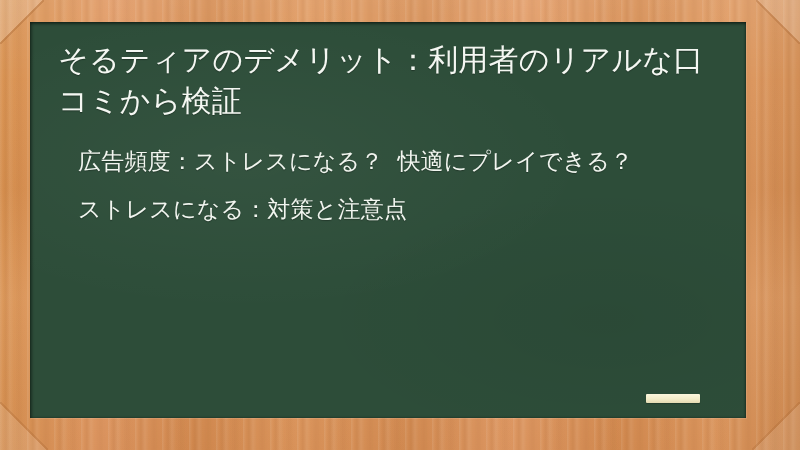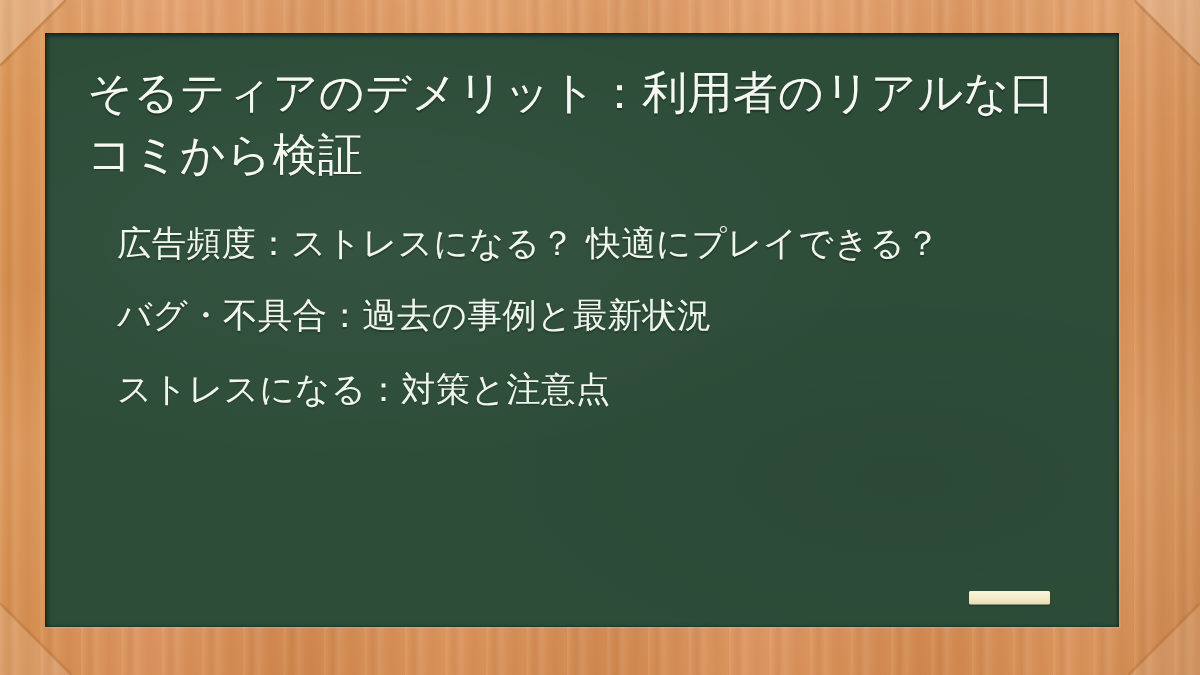--- a/index.html
+++ b/index.html
@@ -33,20 +33,21 @@
       linear-gradient(180deg,
         rgba(255,255,255,0.10) 0%,
         rgba(255,255,255,0.02) 18%,
         rgba(140,75,28,0.06) 42%,
         rgba(255,255,255,0.05) 66%,
         rgba(130,68,22,0.08) 100%),
       linear-gradient(92deg,
         #d8914f 0%, #e29a64 14%, #d68d52 26%, #e0995f 38%,
         #d78f55 52%, #e39c66 64%, #d78e53 78%, #e09a61 90%, #cf8a50 100%);
     background-size: 27px 100%, 100% 100%, 100% 100%;
+    font-family: Liberation Mono, monospace;
   }
   
   .miter {
     position: absolute;
     pointer-events: none;
   }
   .miter.tl { left: 0;  top: 0;  width: 44px; height: 44px;
     background: linear-gradient(135deg, rgba(255,255,255,0.18) 0 48%, rgba(150,85,35,0.30) 49% 51%, rgba(255,255,255,0.00) 52% 100%); }
   .miter.tr { right: 0; top: 0;  width: 44px; height: 44px;
     background: linear-gradient(225deg, rgba(255,255,255,0.16) 0 48%, rgba(150,85,35,0.28) 49% 51%, rgba(255,255,255,0.00) 52% 100%); }
@@ -127,21 +128,20 @@
   <div class="miter tr"></div>
   <div class="miter bl"></div>
   <div class="miter br"></div>
 
   <div class="board">
 
     <h1 class="board-title">そるティアのデメリット：利用者のリアルな口コミから検証</h1>
 
     <ul class="heading-list">
       <li class="heading-item">広告頻度：ストレスになる？ 快適にプレイできる？</li>
-      <li class="heading-item">バグ・不具合：過去の事例と最新状況</li>
       <li class="heading-item">ストレスになる：対策と注意点</li>
     </ul>
 
   </div>
 
   <div class="chalk-stick"></div>
 
 </div>
 
 </body></html>

